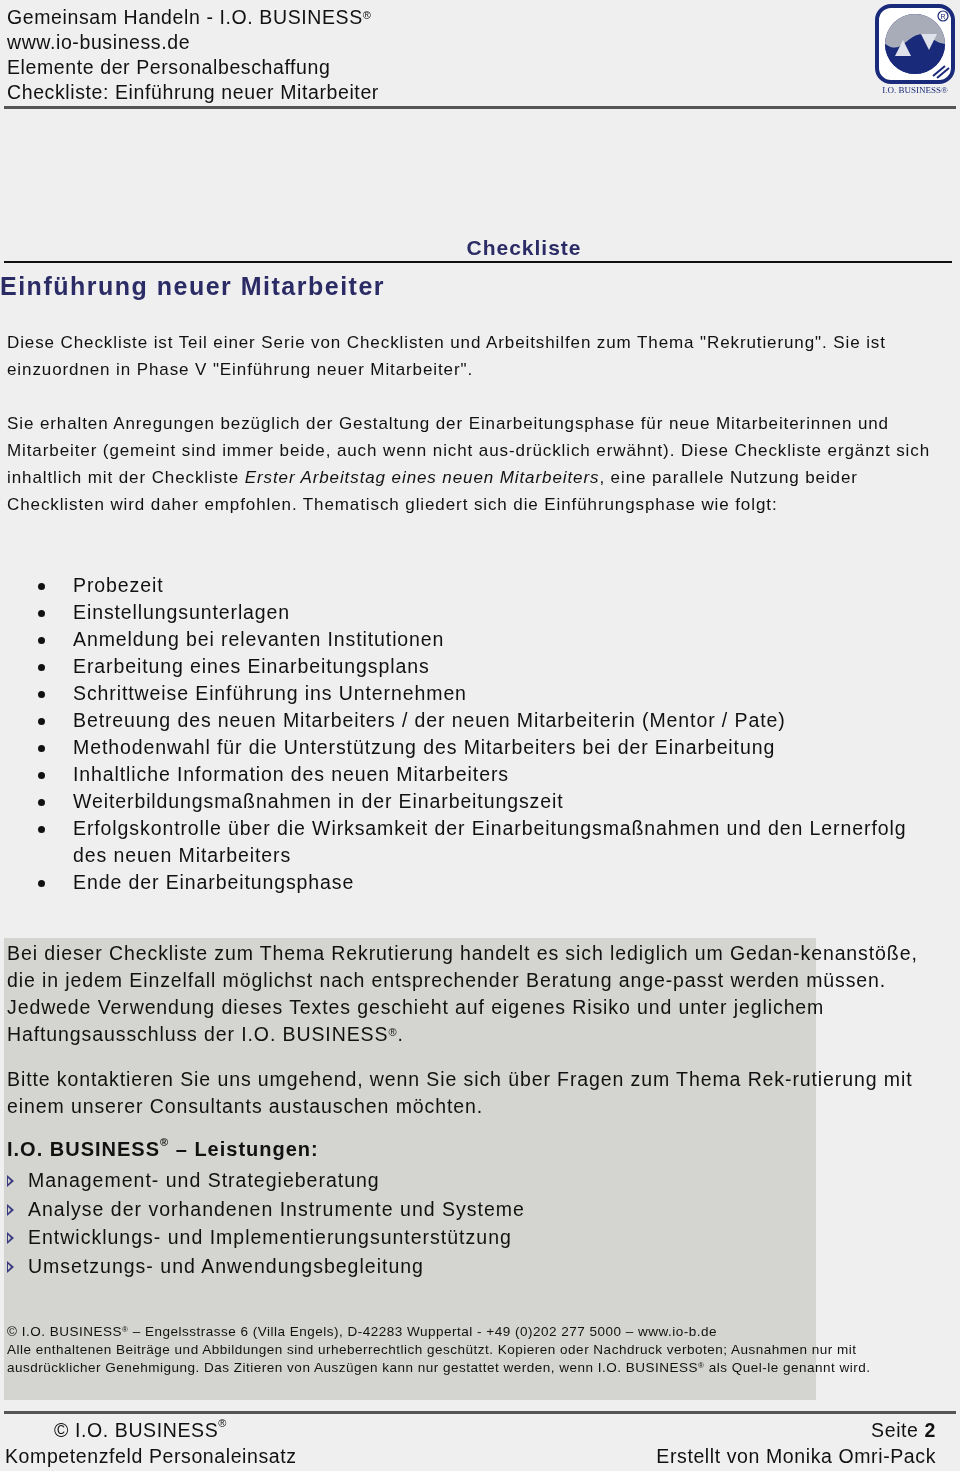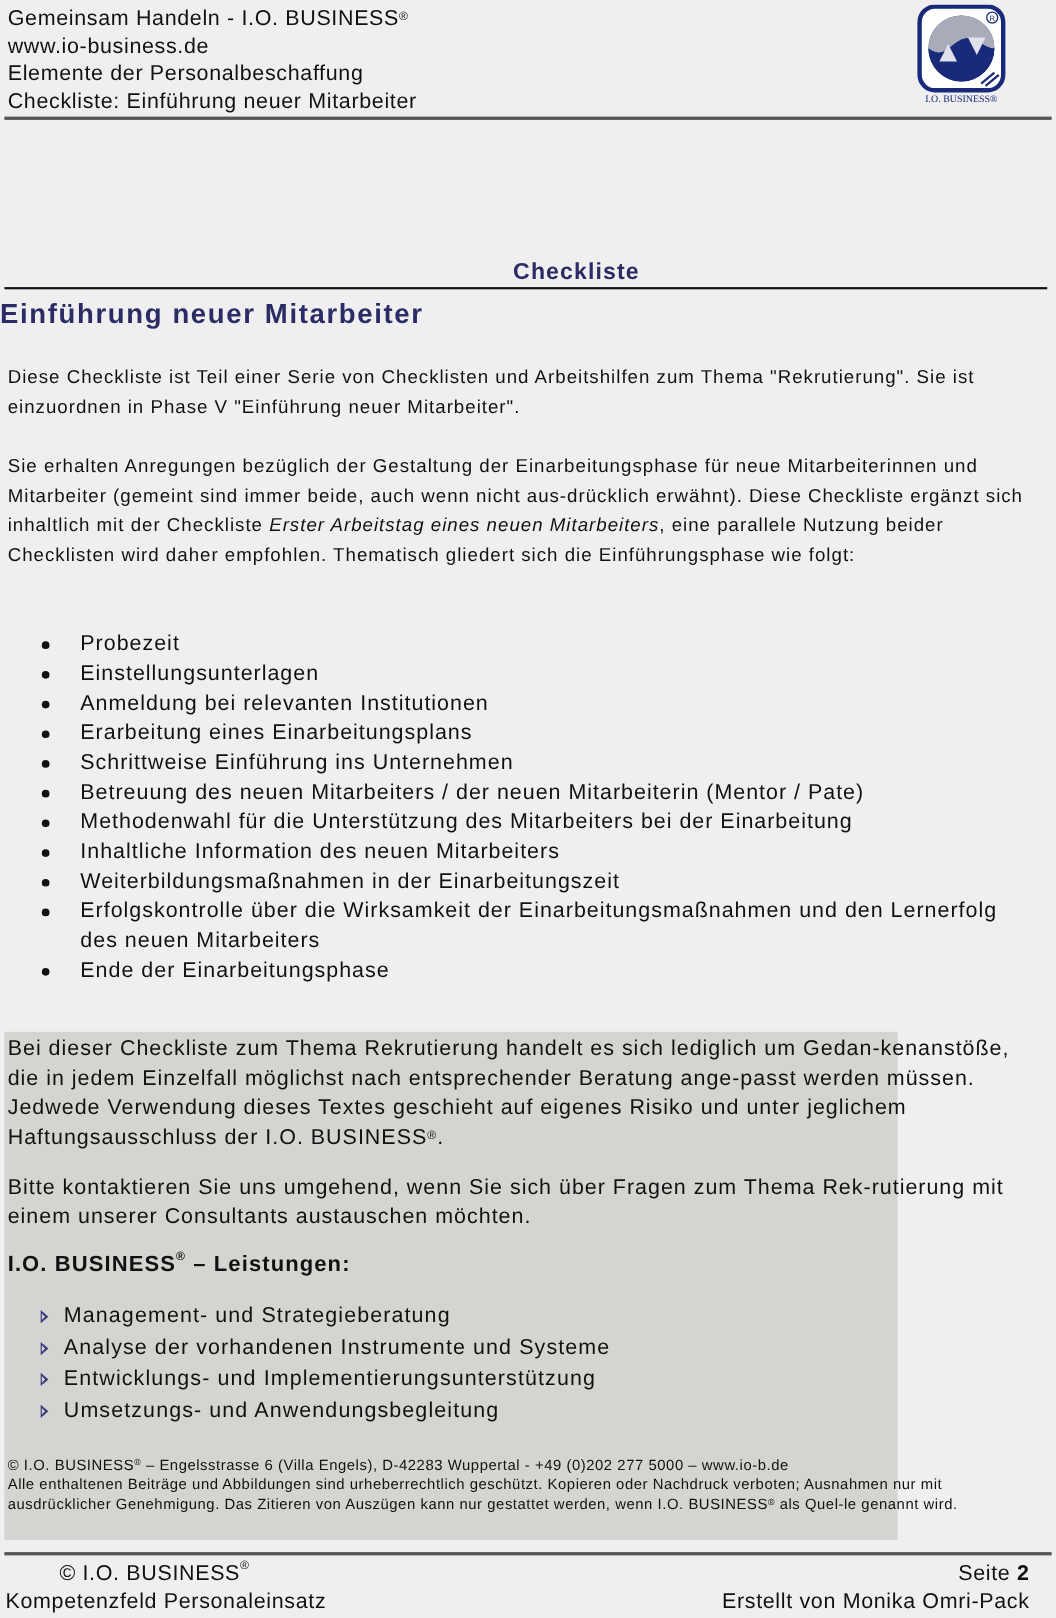--- a/index.html
+++ b/index.html
@@ -22,21 +22,21 @@
   .graybox { position:absolute; left:4px; top:938px; width:812px; height:462px; background:#d4d4d0; }
   .gb-para { position:absolute; left:3px; width:935px; font-size:19.5px; line-height:27px; letter-spacing:0.9px; margin:0; }
   .svc-title { position:absolute; left:3px; top:1138px; font-size:20px; font-weight:bold; letter-spacing:1px; white-space:nowrap; }
   ul.svc { position:absolute; left:0; top:1166px; margin:0; padding:0; list-style:none; }
   ul.svc li { position:relative; padding-left:24px; font-size:19.5px; line-height:28.5px; letter-spacing:1px; white-space:nowrap; }
   ul.svc li .arrow { position:absolute; left:3px; top:9px; width:0; height:0; border-top:6px solid transparent; border-bottom:6px solid transparent; border-left:7px solid #3a3a80; }
   ul.svc li .arrow::after { content:""; position:absolute; left:-6px; top:-3px; border-top:3px solid transparent; border-bottom:3px solid transparent; border-left:3px solid #d4d4d0; }
   .legal { position:absolute; left:3px; top:1323px; width:935px; font-size:13.5px; line-height:18px; letter-spacing:0.5px; }
   .legal p { margin:0; }
   .foot { position:absolute; font-size:19.5px; letter-spacing:0.6px; white-space:nowrap; }
-  .logo { position:absolute; left:832px; top:4px; width:84px; height:92px; }
+  .logo { position:absolute; left:873px; top:4px; width:84px; height:92px; }
 </style>
 </head>
 <body>
 
 <div class="abs hdr-line" style="left:7px;top:5px;"><span>Gemeinsam Handeln - I.O. BUSINESS</span><sup>®</sup></div>
 <div class="abs hdr-line" style="left:7px;top:30px;">www.io-business.de</div>
 <div class="abs hdr-line" style="left:7px;top:55px;">Elemente der Personalbeschaffung</div>
 <div class="abs hdr-line" style="left:7px;top:80px;">Checkliste: Einführung neuer Mitarbeiter</div>
 
 <div class="logo">
@@ -76,21 +76,21 @@
   <li><span class="dot"></span><span>Weiterbildungsmaßnahmen in der Einarbeitungszeit</span></li>
   <li style="padding-right:20px;"><span class="dot"></span><span>Erfolgskontrolle über die Wirksamkeit der Einarbeitungsmaßnahmen und den Lernerfolg des neuen Mitarbeiters</span></li>
   <li><span class="dot"></span><span>Ende der Einarbeitungsphase</span></li>
 </ul>
 
 <div class="graybox">
   <p class="gb-para" style="top:2px;"><span>Bei dieser Checkliste zum Thema Rekrutierung handelt es sich lediglich um Gedan-kenanstöße, die in jedem Einzelfall möglichst nach entsprechender Beratung ange-passt werden müssen. Jedwede Verwendung dieses Textes geschieht auf eigenes Risiko und unter jeglichem Haftungsausschluss der I.O. BUSINESS</span><sup>®</sup><span>.</span></p>
   <p class="gb-para" style="top:128px;">Bitte kontaktieren Sie uns umgehend, wenn Sie sich über Fragen zum Thema Rek-rutierung mit einem unserer Consultants austauschen möchten.</p>
 
   <div class="svc-title" style="top:200px;"><span>I.O. BUSINESS</span><sup>®</sup><span> – Leistungen:</span></div>
-  <ul class="svc" style="top:244px;margin-left:30px;">
+  <ul class="svc" style="top:228px;">
     <li><span class="arrow"></span><span>Management- und Strategieberatung</span></li>
     <li><span class="arrow"></span><span>Analyse der vorhandenen Instrumente und Systeme</span></li>
     <li><span class="arrow"></span><span>Entwicklungs- und Implementierungsunterstützung</span></li>
     <li><span class="arrow"></span><span>Umsetzungs- und Anwendungsbegleitung</span></li>
   </ul>
 
   <div class="legal" style="top:385px;">
     <p><span>© I.O. BUSINESS</span><sup style="font-size:8px;">®</sup><span> – Engelsstrasse 6 (Villa Engels), D-42283 Wuppertal - +49 (0)202 277 5000 – www.io-b.de</span></p>
     <p><span>Alle enthaltenen Beiträge und Abbildungen sind urheberrechtlich geschützt. Kopieren oder Nachdruck verboten; Ausnahmen nur mit ausdrücklicher Genehmigung. Das Zitieren von Auszügen kann nur gestattet werden, wenn I.O. BUSINESS</span><sup style="font-size:8px;">®</sup><span> als Quel-le genannt wird.</span></p>
   </div>

